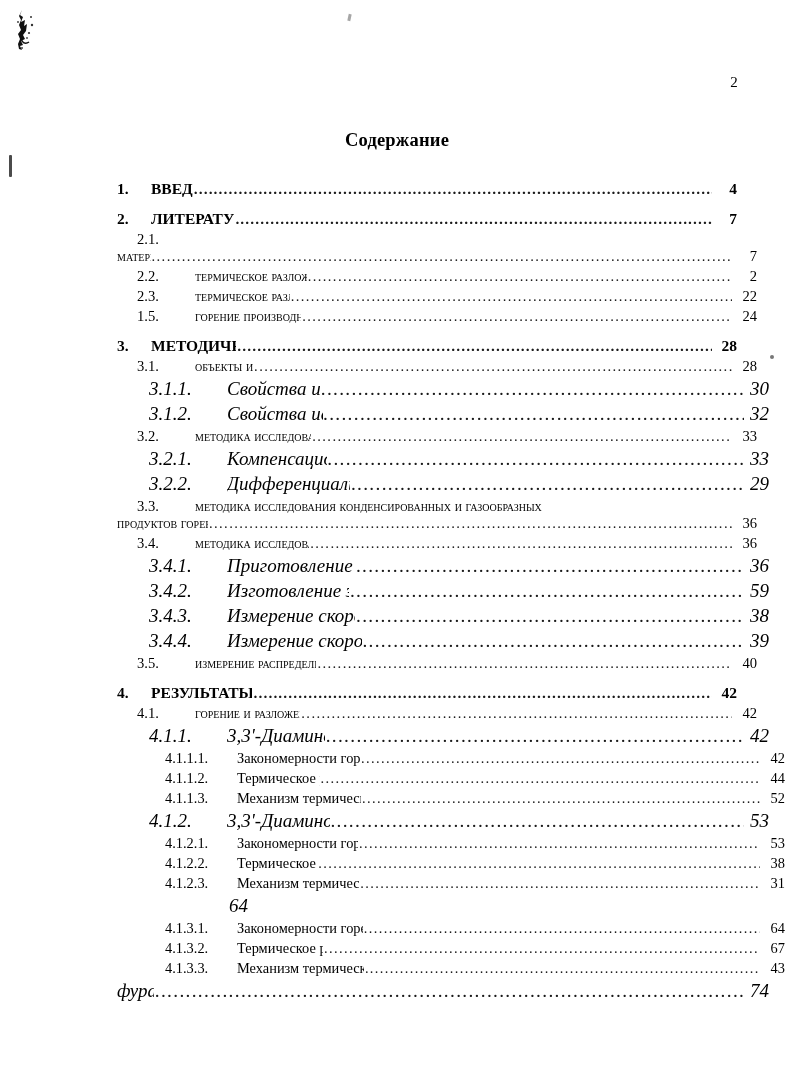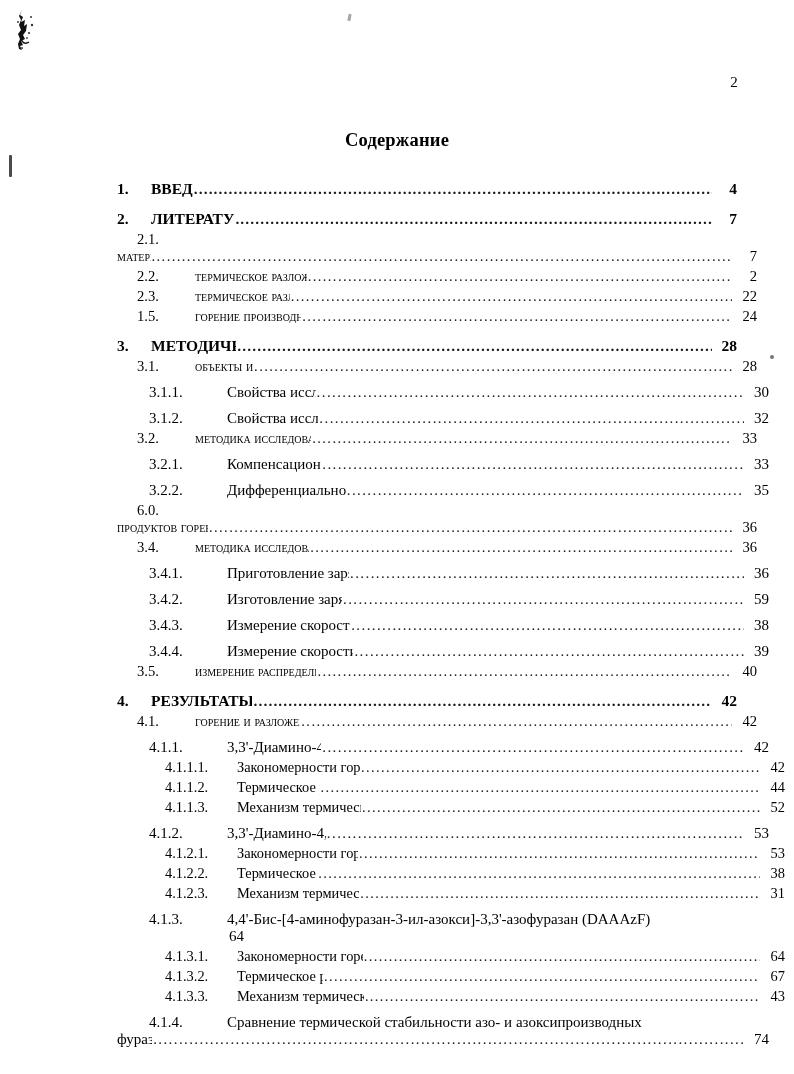--- a/index.html
+++ b/index.html
@@ -130,23 +130,24 @@
     text-transform: none;
   }
   .lvl2 .pagenum {
     min-width: 22px;
     font-variant: normal;
     text-transform: none;
   }
 
   
   .lvl3 {
-    font-size: 15px;
-    margin-top: 9px;
+    font-size: 19px;
+    margin-top: 3px;
     margin-left: 32px;
+    font-style: italic;
   }
   .lvl3 .num { width: 78px; }
   .lvl3 .pagenum { min-width: 22px; }
 
   
   .lvl4 {
     font-size: 14.4px;
     margin-top: 3px;
     margin-left: 48px;
     align-items: center;
@@ -293,26 +294,27 @@
       <span class="num">3.2.1.</span>
       <span class="label">Компенсационный манометр “Бурдон”</span>
       <span class="leader"></span>
       <span class="pagenum">33</span>
     </div>
 
     <div class="entry lvl3">
       <span class="num">3.2.2.</span>
       <span class="label">Дифференциально-сканирующий микрокалориметр</span>
       <span class="leader"></span>
-      <span class="pagenum">35</span>
+      <span class="pagenum">29</span>
     </div>
 
     <div class="entry lvl2 wrap">
       <div class="firstline">
-        <span class="num">6.0.</span>
+        <span class="num">3.3.</span>
+        <span class="label">Методика исследования конденсированных и газообразных</span>
       </div>
       <div class="secondline">
         <span class="label">продуктов горения и разложения</span>
         <span class="leader"></span>
         <span class="pagenum">36</span>
       </div>
     </div>
 
     <div class="entry lvl2">
       <span class="num">3.4.</span>
@@ -420,24 +422,20 @@
     </div>
 
     <div class="entry lvl4">
       <span class="num">4.1.2.3.</span>
       <span class="label">Механизм термического разложения и горения DAAF</span>
       <span class="leader"></span>
       <span class="pagenum">31</span>
     </div>
 
     <div class="entry lvl3 wrap nolead">
-      <div class="firstline">
-        <span class="num">4.1.3.</span>
-        <span class="label">4,4'-Бис-[4-аминофуразан-3-ил-азокси]-3,3'-азофуразан (DAAAzF)</span>
-      </div>
       <div class="secondline">
         <span class="pagenum">64</span>
       </div>
     </div>
 
     <div class="entry lvl4">
       <span class="num">4.1.3.1.</span>
       <span class="label">Закономерности горения и структура пламени DAAAzF</span>
       <span class="leader"></span>
       <span class="pagenum">64</span>
@@ -451,24 +449,20 @@
     </div>
 
     <div class="entry lvl4">
       <span class="num">4.1.3.3.</span>
       <span class="label">Механизм термического разложения и горения DAAAzF</span>
       <span class="leader"></span>
       <span class="pagenum">43</span>
     </div>
 
     <div class="entry lvl3 wrap">
-      <div class="firstline">
-        <span class="num">4.1.4.</span>
-        <span class="label">Сравнение термической стабильности азо- и азоксипроизводных</span>
-      </div>
       <div class="secondline">
         <span class="label">фуразанов</span>
         <span class="leader"></span>
         <span class="pagenum">74</span>
       </div>
     </div>
 
   </div>
 </div>
 

